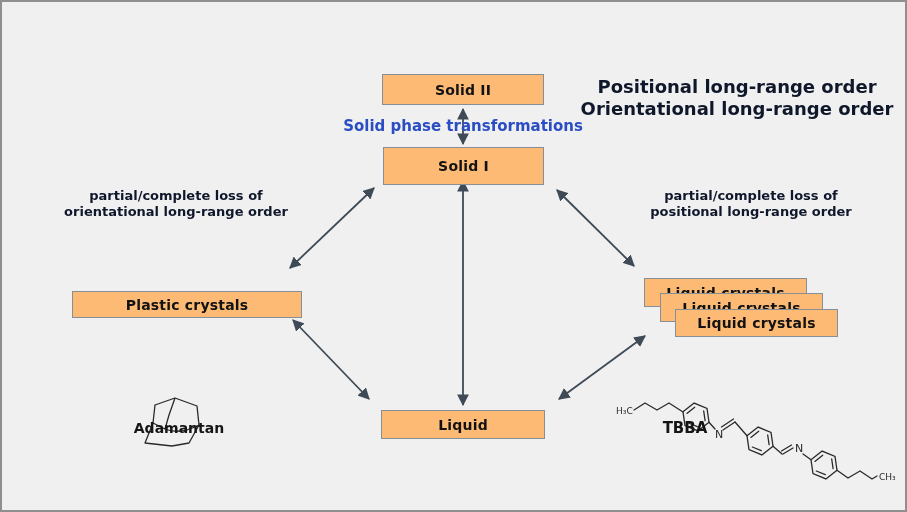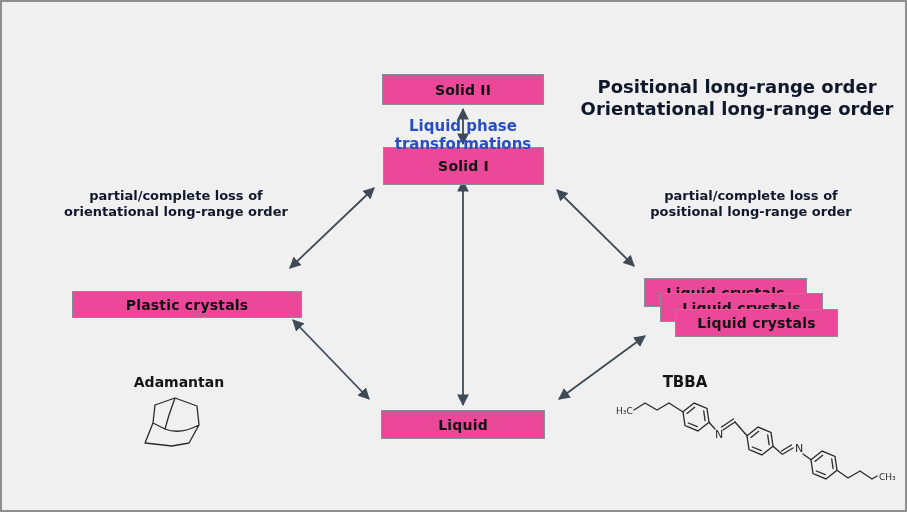--- a/index.html
+++ b/index.html
@@ -5,28 +5,28 @@
   html,body{margin:0;padding:0;background:#e8e8e8;}
   .stage{
     position:relative;width:907px;height:512px;
     background:#f0f0f1;border:2px solid #8f8f8f;box-sizing:border-box;
     font-family:"DejaVu Sans","Liberation Sans",sans-serif;
     overflow:hidden;
   }
   .overlay{position:absolute;left:0;top:0;width:907px;height:512px;z-index:1;pointer-events:none;}
   .pbox{
     position:absolute;z-index:2;
-    background:#ec4899;border:1.5px solid #868e96;box-sizing:border-box;
+    background:#fdba74;border:1.5px solid #868e96;box-sizing:border-box;
     display:flex;align-items:center;justify-content:center;
     font-weight:bold;font-size:14px;color:#121212;letter-spacing:.2px;
   }
   .txt{position:absolute;z-index:3;text-align:center;font-weight:bold;}
   .blue{color:#2a4dc4;}
   .purple{color:#0f172a;}
-  .black{color:#151515;}
+  .black{color:#151515;margin-top:46px;}
   .bond{stroke:#2a2a2a;stroke-width:1.3;fill:none;stroke-linecap:round;stroke-linejoin:round;}
   .ring{stroke:#2a2a2a;stroke-width:1.3;fill:none;}
   .arrow{stroke:#3e4a56;stroke-width:1.8;}
   .atom{font-family:"DejaVu Sans","Liberation Sans",sans-serif;font-size:9px;fill:#2a2a2a;}
   .atomN{font-family:"DejaVu Sans","Liberation Sans",sans-serif;font-size:11px;fill:#2a2a2a;}
 </style>
 </head>
 <body>
 
 <div class="stage">
@@ -90,21 +90,21 @@
 
   <div class="pbox" style="left:642px;top:276px;width:163px;height:29px">Liquid crystals</div>
   <div class="pbox" style="left:658px;top:291px;width:163px;height:29px">Liquid crystals</div>
   <div class="pbox" style="left:673px;top:307px;width:163px;height:28px">Liquid crystals</div>
 
   <div class="txt purple" style="left:565px;top:74px;width:340px;font-size:18px;line-height:22px">
     <div>Positional long-range order</div>
     <div>Orientational long-range order</div>
   </div>
 
-  <div class="txt blue" style="left:340px;top:115px;width:242px;font-size:15px">Liquid phase transformations</div>
+  <div class="txt blue" style="left:340px;top:115px;width:242px;font-size:15px">Solid phase transformations</div>
 
   <div class="txt purple" style="left:40px;top:186px;width:268px;font-size:13px;line-height:16px">
     <div>partial/complete loss of</div>
     <div>orientational long-range order</div>
   </div>
 
   <div class="txt purple" style="left:615px;top:186px;width:268px;font-size:13px;line-height:16px">
     <div>partial/complete loss of</div>
     <div>positional long-range order</div>
   </div>

